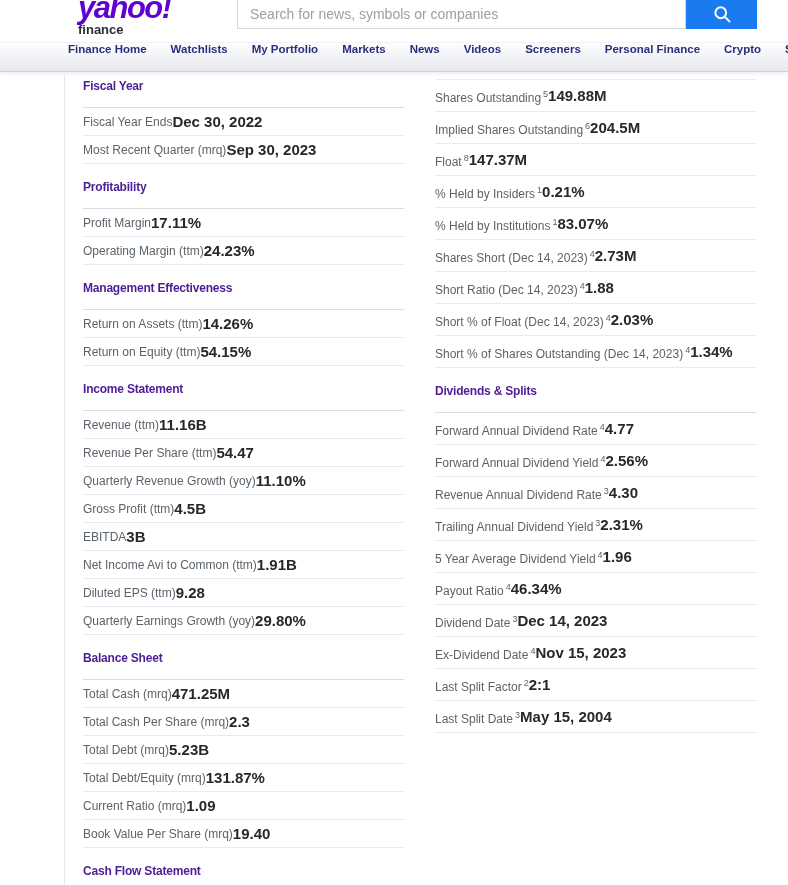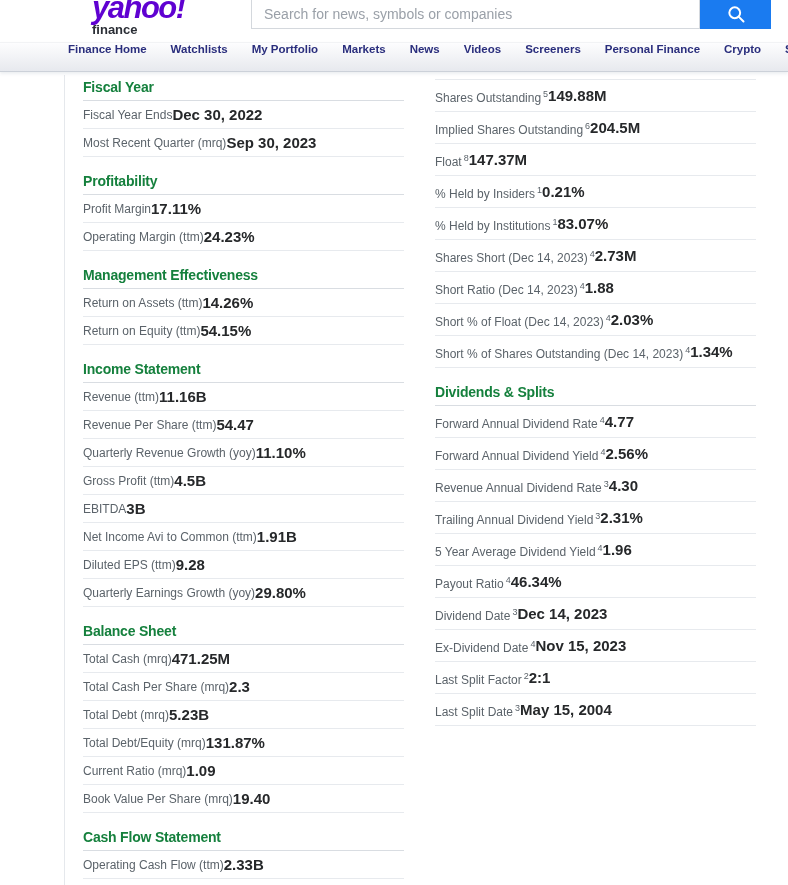--- a/index.html
+++ b/index.html
@@ -8,21 +8,21 @@
     --navtext:#2a2e7d;
   }
   *{box-sizing:border-box;}
   html,body{margin:0;padding:0;}
   body{
     width:788px;height:885px;overflow:hidden;position:relative;
     background:#ffffff;
     font-family:"Liberation Sans", sans-serif;
   }
   
-  header{position:relative;height:42px;background:#fff;margin-left:14px;}
+  header{position:relative;height:42px;background:#fff;}
   .logo{position:absolute;left:78px;top:-8px;cursor:pointer;text-align:center;width:76px;}
   .logo-main{display:block;font-size:31px;line-height:32px;font-weight:bold;font-style:italic;
     letter-spacing:-1.5px;color:var(--logo);}
   .logo-sub{display:block;font-size:13px;line-height:12px;font-weight:bold;color:#2b2f36;
     text-align:left;padding-right:4px;}
   .search-input{position:absolute;left:237px;top:-3px;width:449px;height:32px;
     border:1px solid #d4d8dd;background:#fff;padding:2px 12px 0;font-size:14px;color:#26282a;
     font-family:"Liberation Sans", sans-serif;outline:none;}
   .search-input::placeholder{color:#9aa0a8;}
   .search-button{position:absolute;left:686px;top:-3px;width:71px;height:32px;
@@ -32,22 +32,22 @@
   nav{height:30px;background:linear-gradient(#fdfdfe,#e7e9ee);
     border-top:1px solid #f2f3f5;border-bottom:1px solid #ccd1d9;
     display:flex;align-items:flex-start;padding-left:68px;gap:24px;
     box-shadow:0 2px 3px rgba(150,160,175,0.18);position:relative;z-index:2;}
   .nav-item{font-size:11.5px;font-weight:bold;color:var(--navtext);
     text-decoration:none;cursor:pointer;white-space:nowrap;}
   
   main{position:relative;display:flex;gap:31px;padding:7px 0 0 83px;min-height:812px;}
   .vline{position:absolute;left:64px;top:3px;bottom:0;width:1px;background:#e5e8ec;}
   .col{width:321px;}
-  .sec-title{font-size:14px;font-weight:bold;color:#15803d;margin:16px 0 0;
-    padding-bottom:5px;border-bottom:1px solid #d9dde2;letter-spacing:-0.2px;}
+  .sec-title{font-size:12px;font-weight:bold;color:#4c1d95;margin:16px 0 0;
+    padding-bottom:14px;border-bottom:1px solid #d9dde2;letter-spacing:-0.2px;}
   section:first-child > .sec-title{margin-top:0;}
   section.continued{border-top:1px solid #e7eaee;}
   .row{display:flex;justify-content:flex-start;align-items:center;
     padding:7px 0 6px;border-bottom:1px solid #e7eaee;min-height:28px;}
   .label{font-size:12px;color:#5b636a;line-height:14px;}
   .sup{font-size:9px;color:#5b636a;margin-left:2px;}
   .value{font-size:15px;font-weight:bold;color:#26282a;white-space:nowrap;line-height:14px;}
 </style>
 </head>
 <body>

